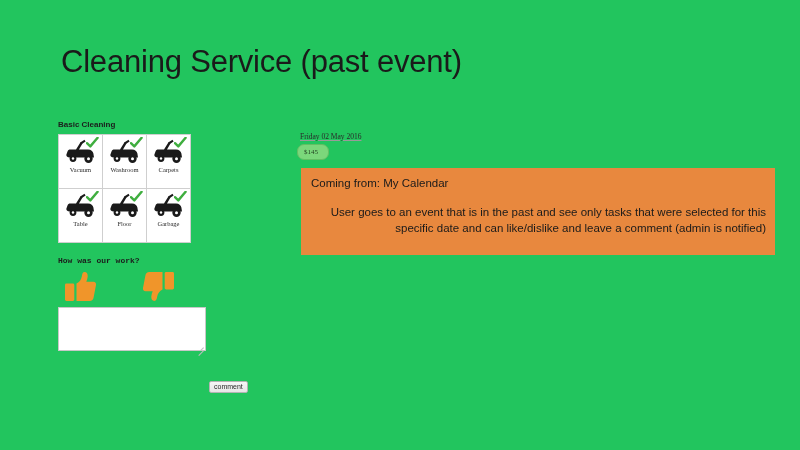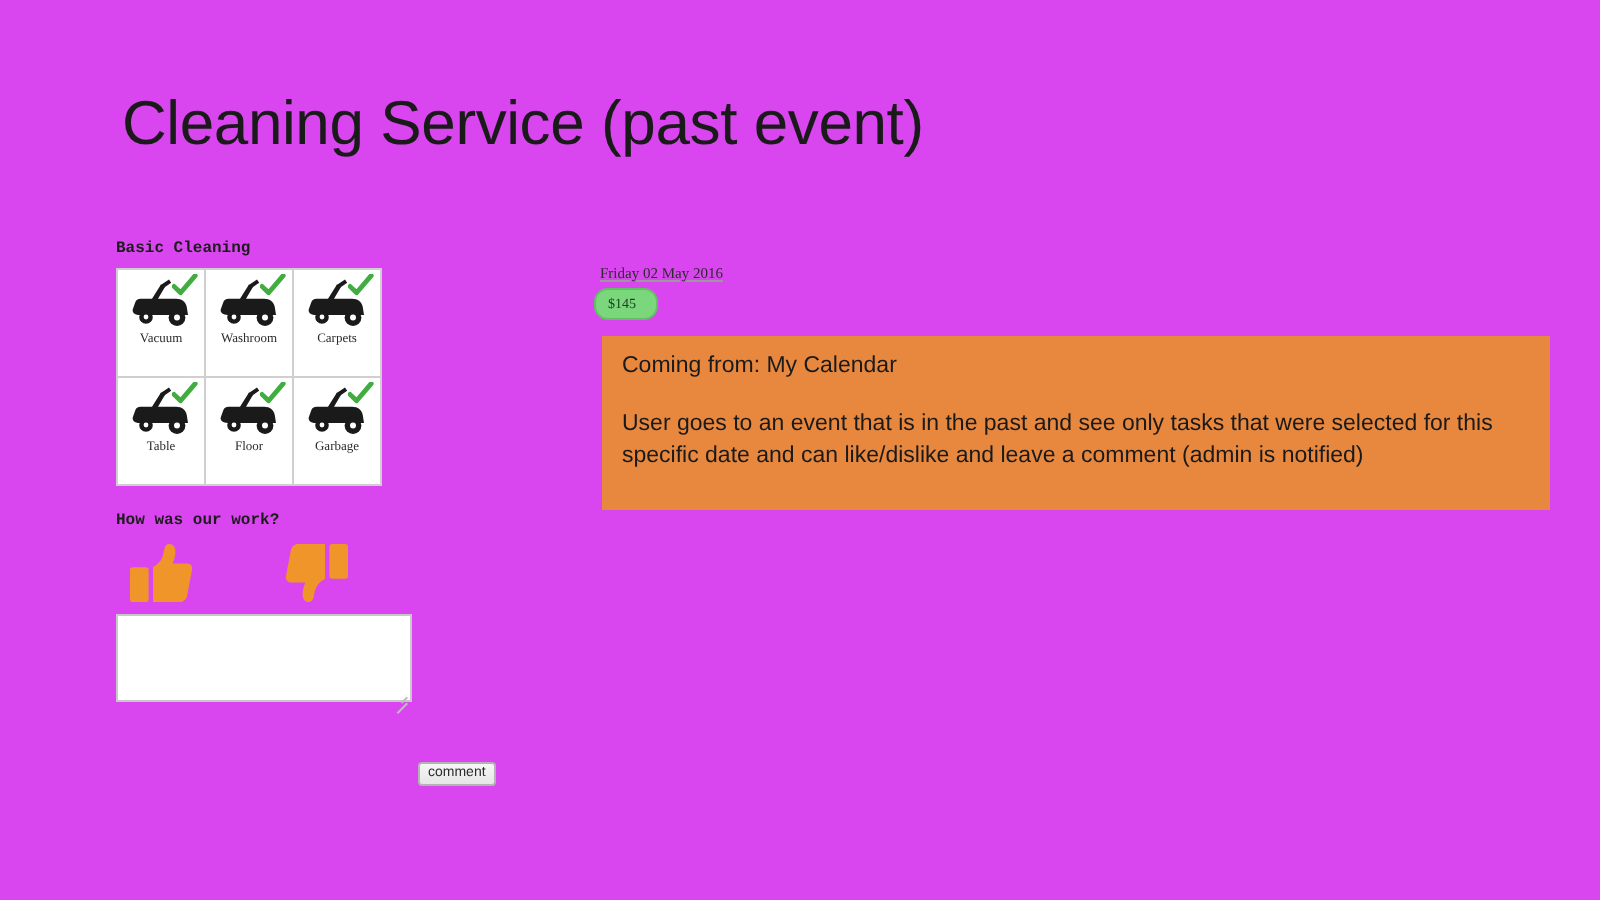--- a/index.html
+++ b/index.html
@@ -11,21 +11,21 @@
     height: 450px;
     background: #ffffff;
     font-family: "Liberation Sans", sans-serif;
     overflow: hidden;
     position: relative;
   }
 
   .slide {
     position: absolute;
     inset: 0;
-    background: #d946ef;
+    background: #22c55e;
   }
 
   
   .slide-title {
     position: absolute;
     left: 61px;
     top: 44px;
     font-family: "Liberation Sans", sans-serif;
     font-size: 31px;
     font-weight: 400;
@@ -36,21 +36,21 @@
 
   
   .mock-panel {
     position: absolute;
     left: 58px;
     top: 120px;
     width: 220px;
   }
 
   .section-label {
-    font-family: Liberation Mono, monospace;
+    font-family: Liberation Sans, sans-serif;
     font-size: 8px;
     font-weight: bold;
     color: #1c1c1c;
     margin: 0 0 5px 0;
     white-space: nowrap;
   }
 
   
   .task-grid {
     border-collapse: collapse;
@@ -218,20 +218,21 @@
   }
   .callout-line {
     font-family: "Liberation Sans", sans-serif;
     font-size: 11.5px;
     color: #1a1a1a;
     line-height: 1.38;
     margin: 0;
   }
   .callout-body {
     margin-top: 13px;
+    text-align: right;
   }
 </style>
 </head>
 <body>
 
 <div class="slide">
 
   <div class="slide-title">Cleaning Service (past event)</div>
 
   <div class="mock-panel">

